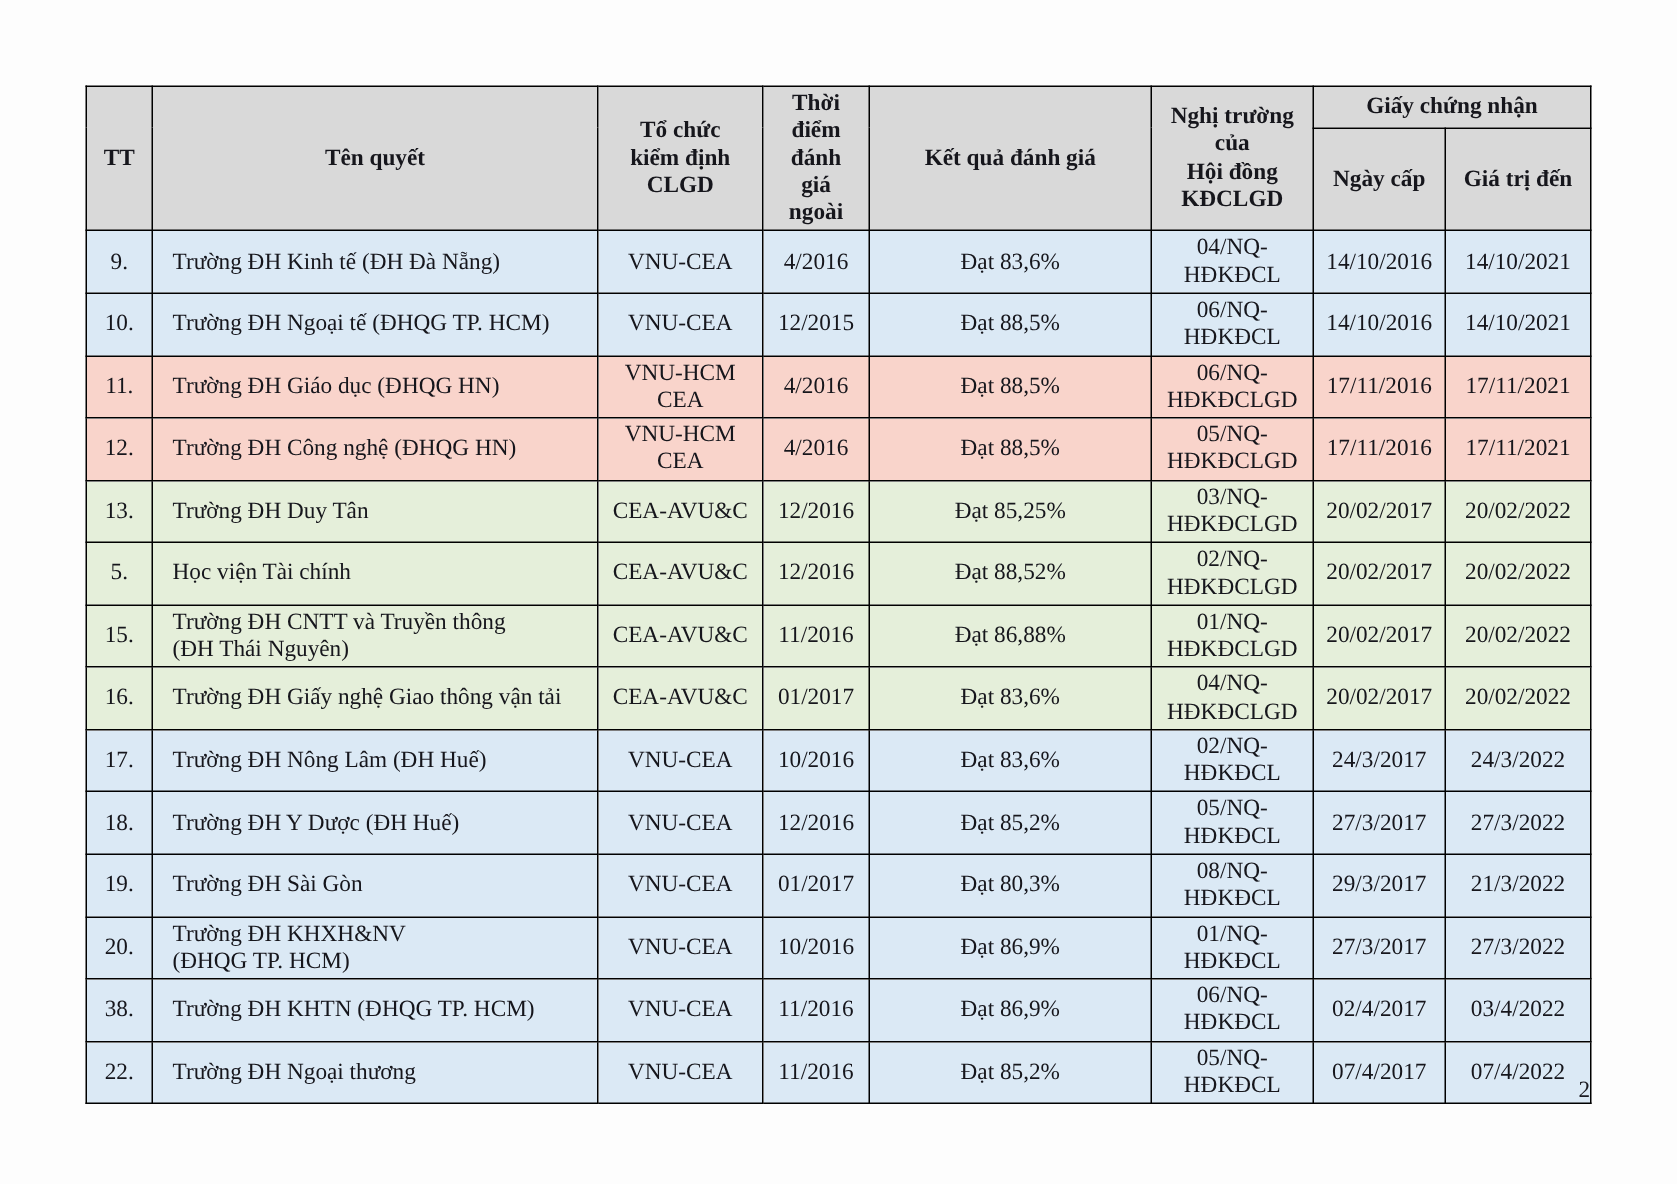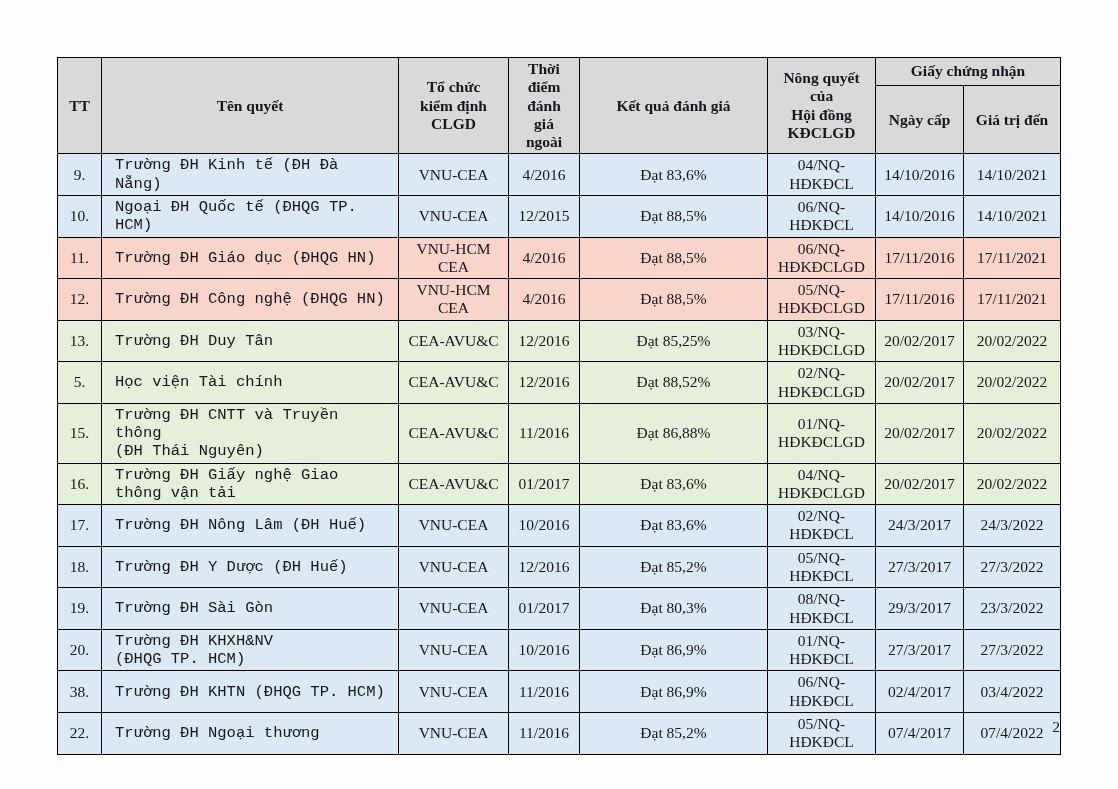--- a/index.html
+++ b/index.html
@@ -28,21 +28,20 @@
     overflow:hidden;
   }
   .doc-table thead th{
     background:#d9d9d9;
     font-weight:bold;
   }
   .doc-table tbody tr{height:39px;}
   .doc-table td.cell-name{
     text-align:left;
     padding-left:13px;
-    font-family:Liberation Mono, monospace;
   }
   tr.band-blue  td{background:#dbe9f5;}
   tr.band-pink  td{background:#f9d4cb;}
   tr.band-green td{background:#e5efda;}
   .h-top{height:27px;}
   .h-main{height:66px;}
   .page-number{
     position:absolute;
     right:58px;top:718px;
     font-size:15.5px;
@@ -69,21 +68,21 @@
       <th rowspan="2">Tên quyết</th>
       <th rowspan="2">Tổ chức
 kiểm định
 CLGD</th>
       <th rowspan="2">Thời
 điểm
 đánh
 giá
 ngoài</th>
       <th rowspan="2">Kết quả đánh giá</th>
-      <th rowspan="2">Nông quyết
+      <th rowspan="2">Nghị trường
 của
 Hội đồng
 KĐCLGD</th>
       <th colspan="2">Giấy chứng nhận</th>
     </tr>
     <tr class="h-main">
       <th>Ngày cấp</th>
       <th>Giá trị đến</th>
     </tr>
   </thead>
@@ -94,21 +93,21 @@
     <td>VNU-CEA</td>
     <td>4/2016</td>
     <td>Đạt 83,6%</td>
     <td>04/NQ-
 HĐKĐCL</td>
     <td>14/10/2016</td>
     <td>14/10/2021</td>
   </tr>
       <tr class="band-blue">
     <td>10.</td>
-    <td class="cell-name">Ngoại ĐH Quốc tế (ĐHQG TP. HCM)</td>
+    <td class="cell-name">Trường ĐH Ngoại tế (ĐHQG TP. HCM)</td>
     <td>VNU-CEA</td>
     <td>12/2015</td>
     <td>Đạt 88,5%</td>
     <td>06/NQ-
 HĐKĐCL</td>
     <td>14/10/2016</td>
     <td>14/10/2021</td>
   </tr>
       <tr class="band-pink">
     <td>11.</td>
@@ -203,21 +202,21 @@
   </tr>
       <tr class="band-blue">
     <td>19.</td>
     <td class="cell-name">Trường ĐH Sài Gòn</td>
     <td>VNU-CEA</td>
     <td>01/2017</td>
     <td>Đạt 80,3%</td>
     <td>08/NQ-
 HĐKĐCL</td>
     <td>29/3/2017</td>
-    <td>23/3/2022</td>
+    <td>21/3/2022</td>
   </tr>
       <tr class="band-blue">
     <td>20.</td>
     <td class="cell-name">Trường ĐH KHXH&amp;NV
 (ĐHQG TP. HCM)</td>
     <td>VNU-CEA</td>
     <td>10/2016</td>
     <td>Đạt 86,9%</td>
     <td>01/NQ-
 HĐKĐCL</td>

